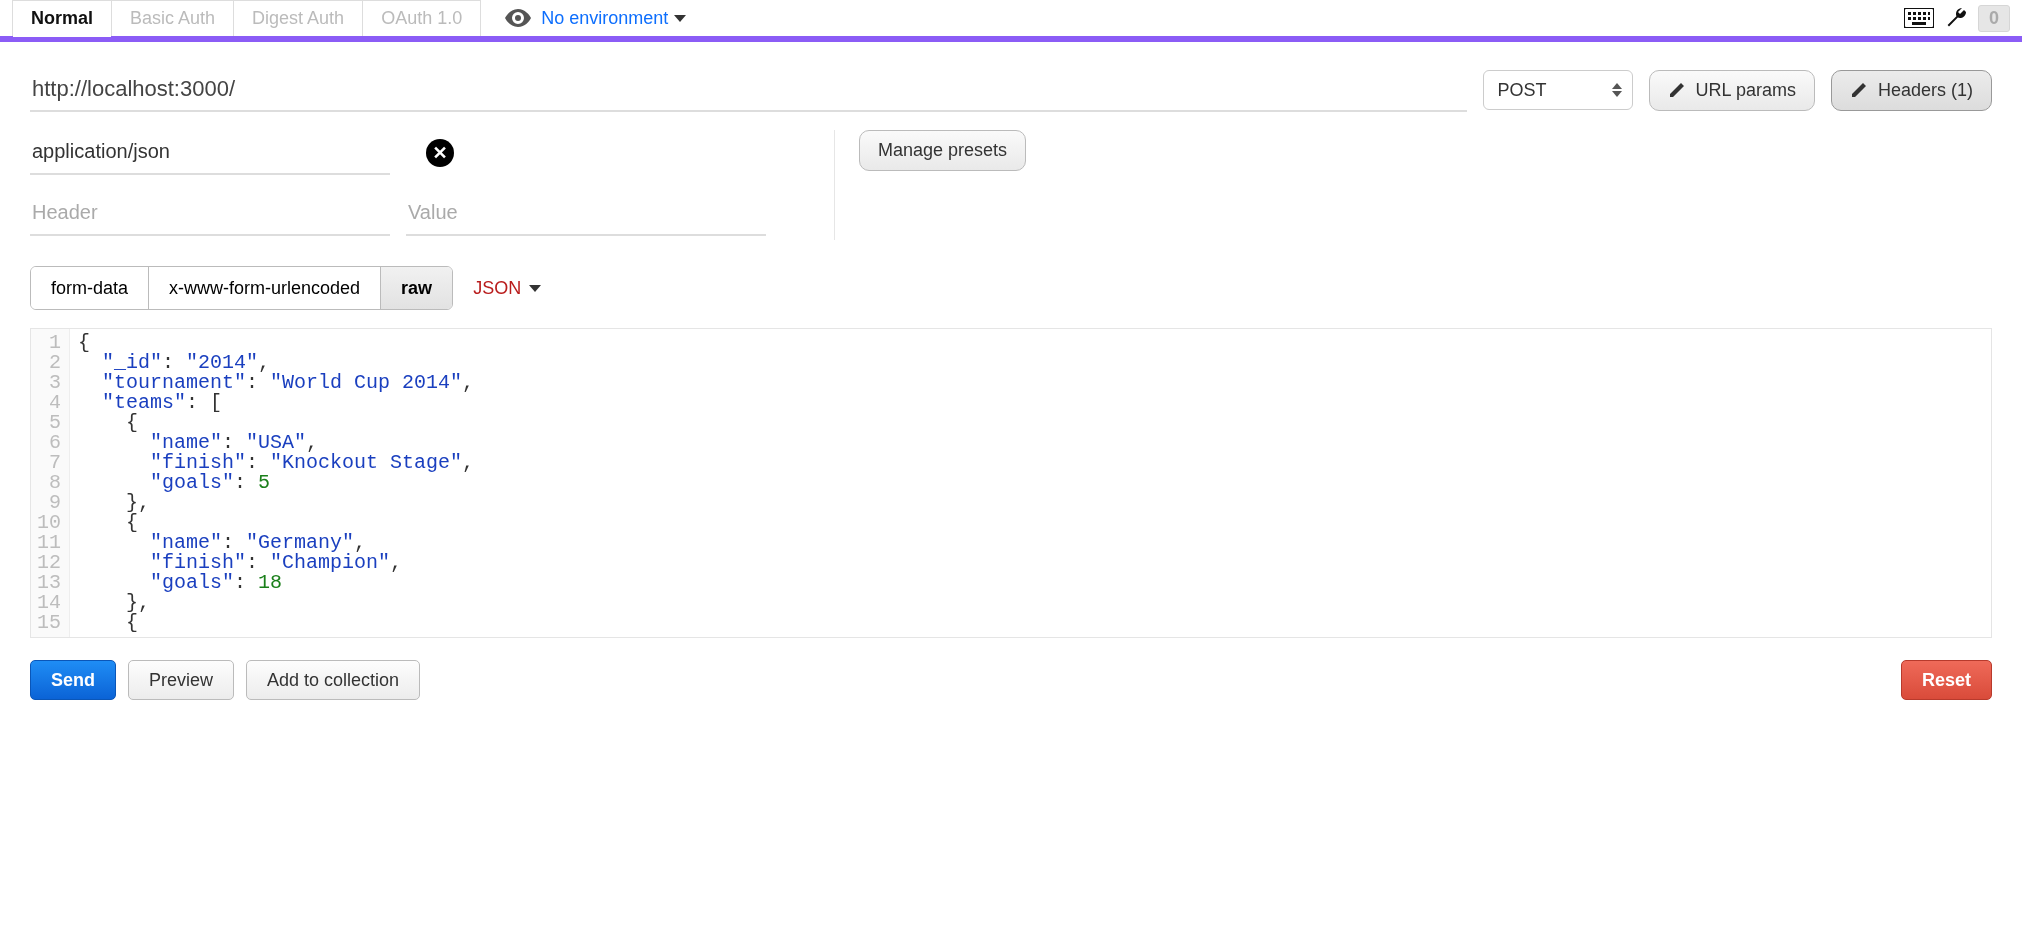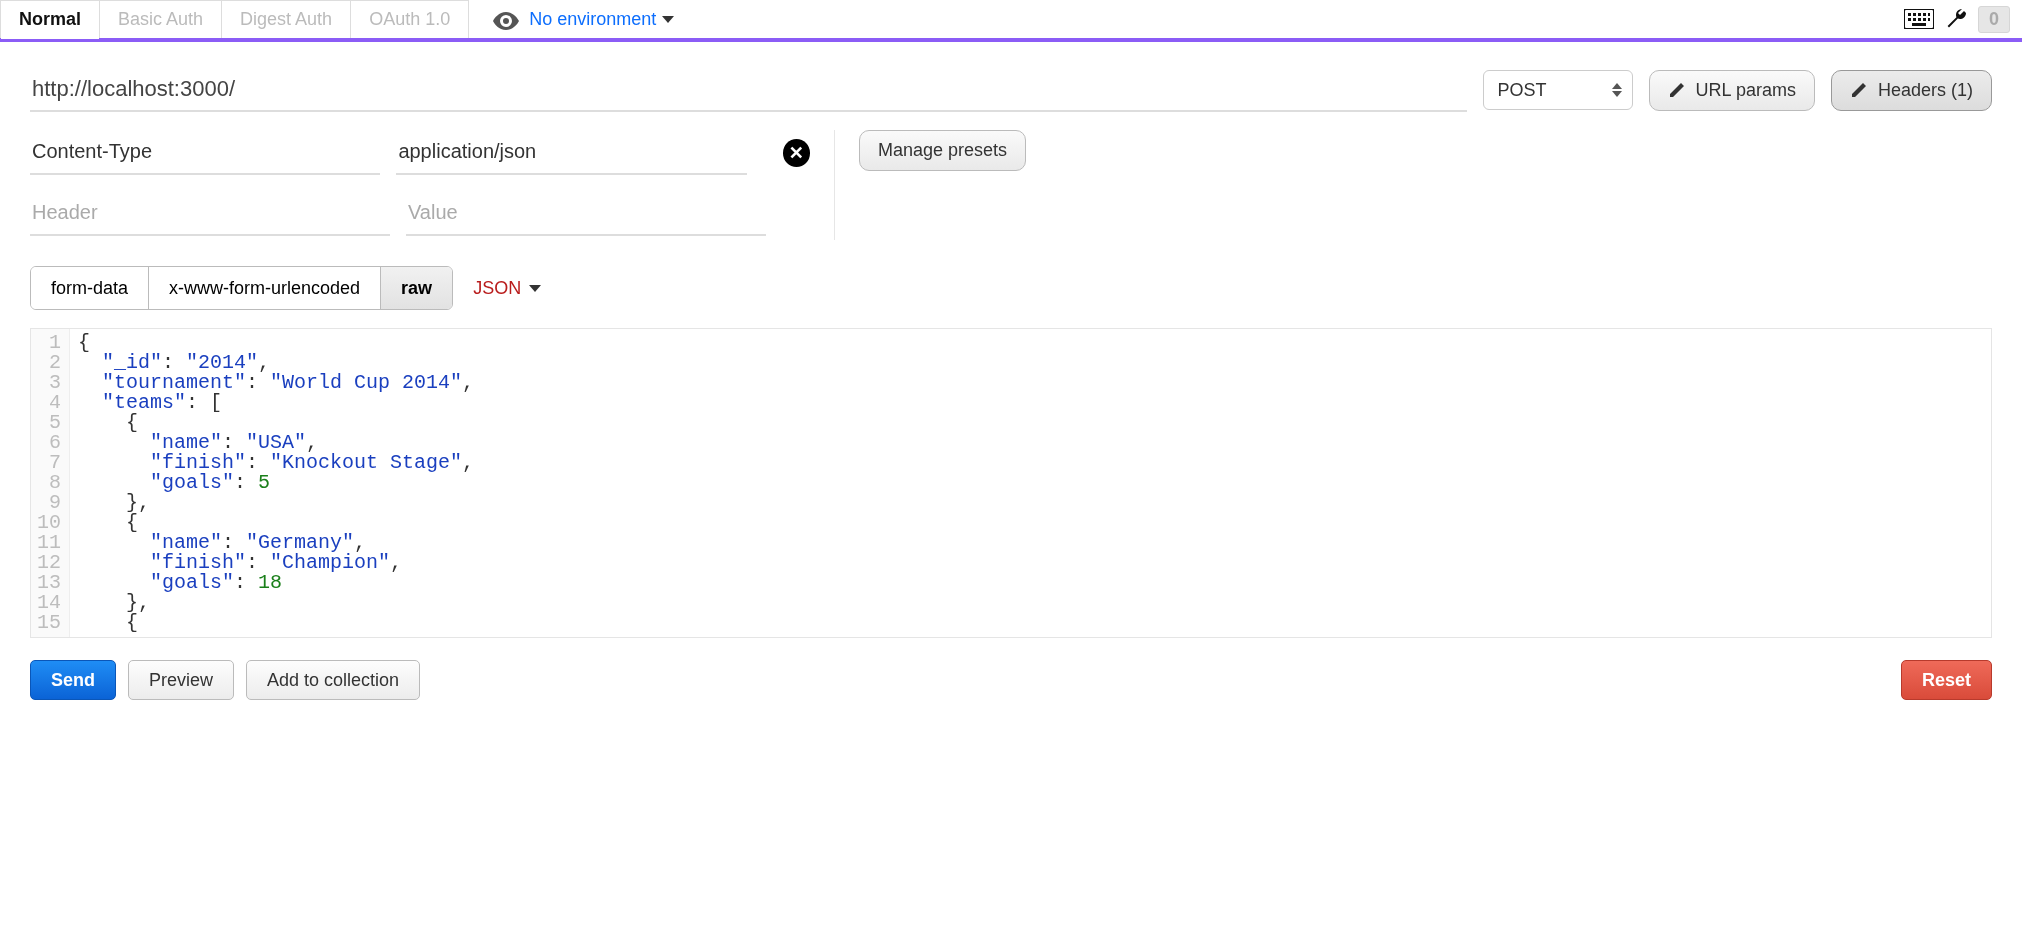--- a/index.html
+++ b/index.html
@@ -8,23 +8,23 @@
     font-size: 18px;
     color: #333;
     background: #fff;
     width: 2022px;
   }
 
   
   .top-tabs {
     display: flex;
     align-items: center;
-    border-bottom: 4px solid #8b5cf6;
+    border-bottom: 6px solid #8b5cf6;
     height: 42px;
-    padding: 0 6px 0 0;
+    padding: 0 6px 0 12px;
   }
   .top-tabs .auth-tabs {
     display: flex;
     height: 100%;
   }
   .auth-tab {
     padding: 0 18px;
     display: flex;
     align-items: center;
     font-size: 18px;
@@ -45,21 +45,21 @@
     content: "";
     position: absolute;
     left: 0; right: 0; bottom: -1px;
     height: 2px;
     background: #fff;
   }
   .auth-tab:first-child { border-left: 1px solid #ddd; }
 
   .env-area {
     display: flex;
-    align-items: flex-end;
+    align-items: center;
     gap: 10px;
     margin-left: 24px;
   }
   .eye-icon { color: #555; display: inline-flex; }
   .env-dropdown {
     color: #0d6efd;
     display: flex;
     align-items: center;
     gap: 6px;
     cursor: pointer;
@@ -380,21 +380,20 @@
           <path fill="#333" d="M2 13l9-9 3 3-9 9H2v-3zM13 2l3 3-2 2-3-3 2-2z"></path>
         </svg>
     </span>
     <span>Headers (1)</span>
   </div>
 </div>
 
 <div class="headers-section">
   <div class="header-fields">
     <div class="header-pair">
-      <input class="header-input header-name" type="text" value="Content-Type" style="">
       <input class="header-input header-value" type="text" value="application/json" style="">
       <span class="remove-header">✕</span>
     </div>
     <div class="header-pair">
       <input class="header-input header-name" type="text" placeholder="Header" style="">
       <input class="header-input header-value" type="text" placeholder="Value" style="">
     </div>
   </div>
   <div class="vdiv"></div>
   <div class="toolbar-btn manage-presets">

